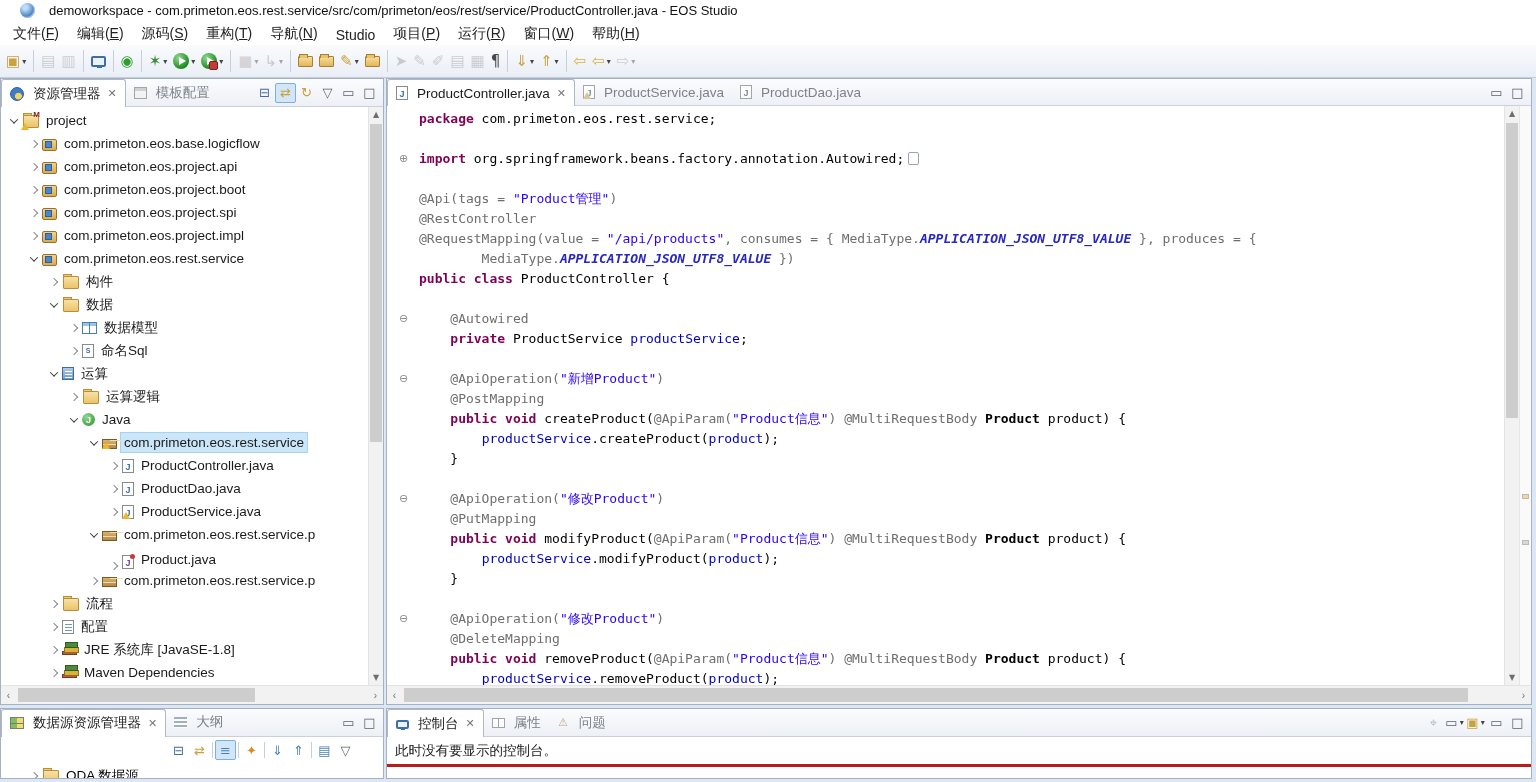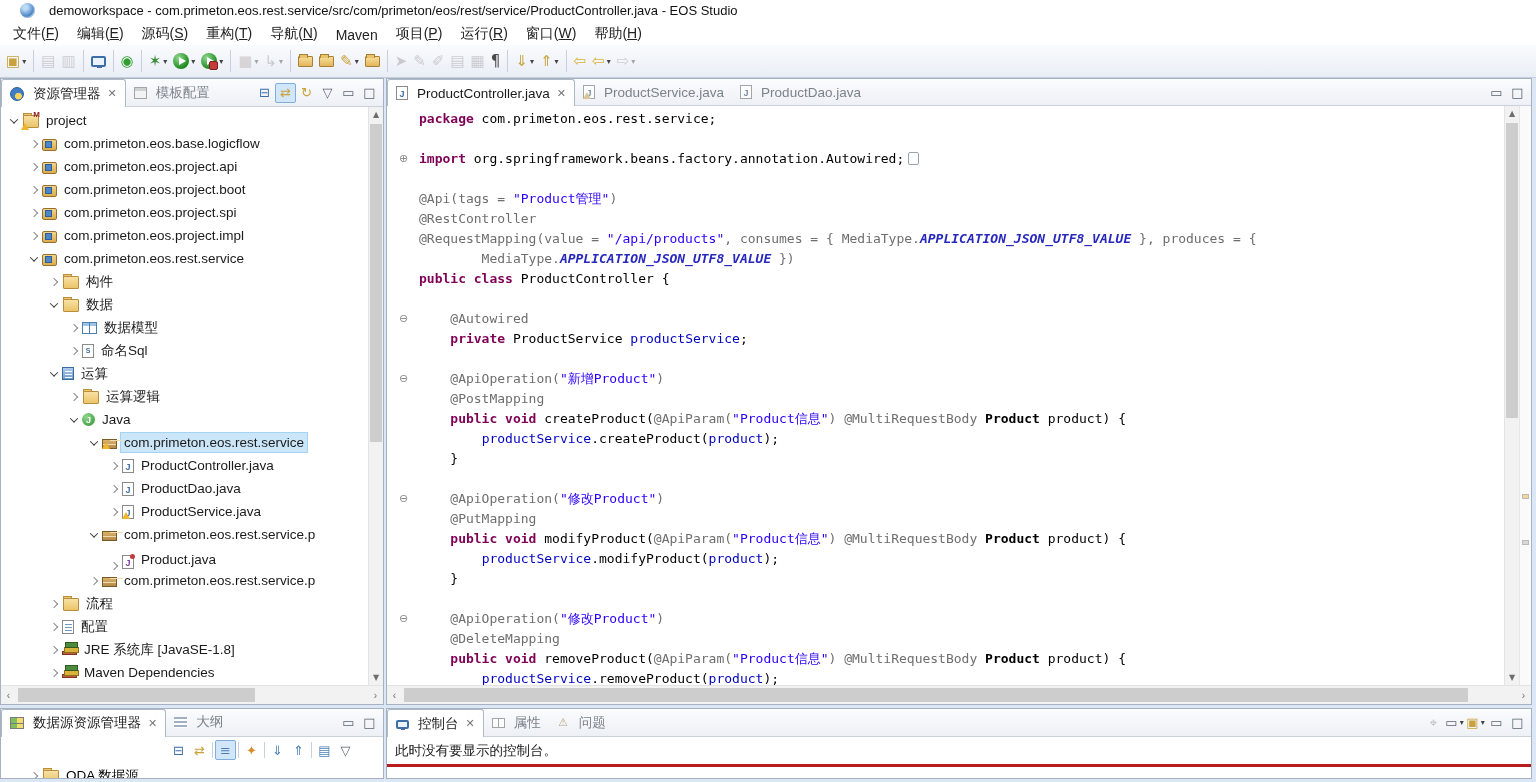--- a/index.html
+++ b/index.html
@@ -183,21 +183,21 @@
     <span class="appicon"></span>
     <span>demoworkspace - com.primeton.eos.rest.service/src/com/primeton/eos/rest/service/ProductController.java - EOS Studio</span>
   </div>
 
   <div class="menubar" id="menubar">
       <span class="menu-item">文件(<u>F</u>)</span>
       <span class="menu-item">编辑(<u>E</u>)</span>
       <span class="menu-item">源码(<u>S</u>)</span>
       <span class="menu-item">重构(<u>T</u>)</span>
       <span class="menu-item">导航(<u>N</u>)</span>
-      <span class="menu-item">Maven</span>
+      <span class="menu-item">Studio</span>
       <span class="menu-item">项目(<u>P</u>)</span>
       <span class="menu-item">运行(<u>R</u>)</span>
       <span class="menu-item">窗口(<u>W</u>)</span>
       <span class="menu-item">帮助(<u>H</u>)</span>
     </div>
 
   <div class="toolbar" id="toolbar">
       <span class="tb-btn">
         <span class="tb-glyph" style="color: rgb(201, 162, 60);">▣</span>
         <span class="dd">▾</span>

